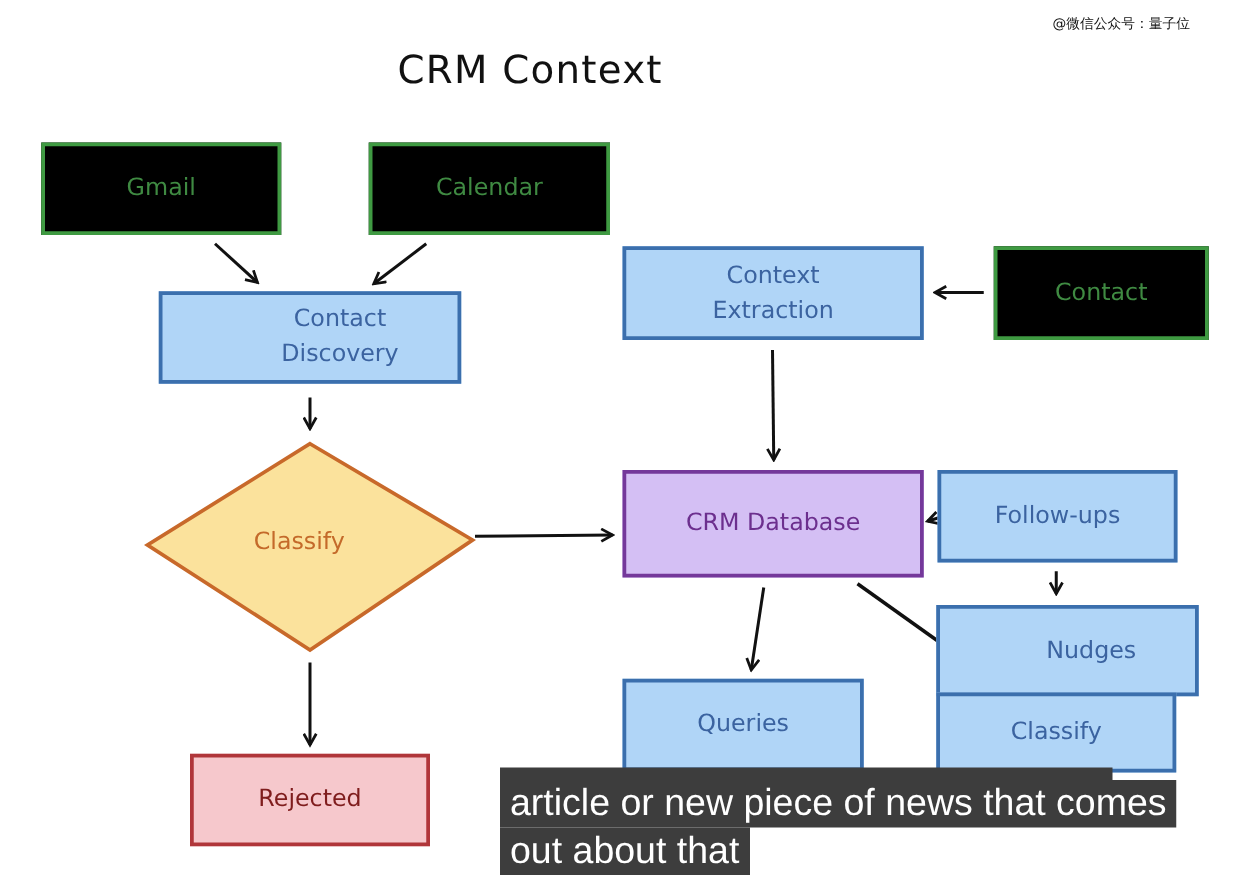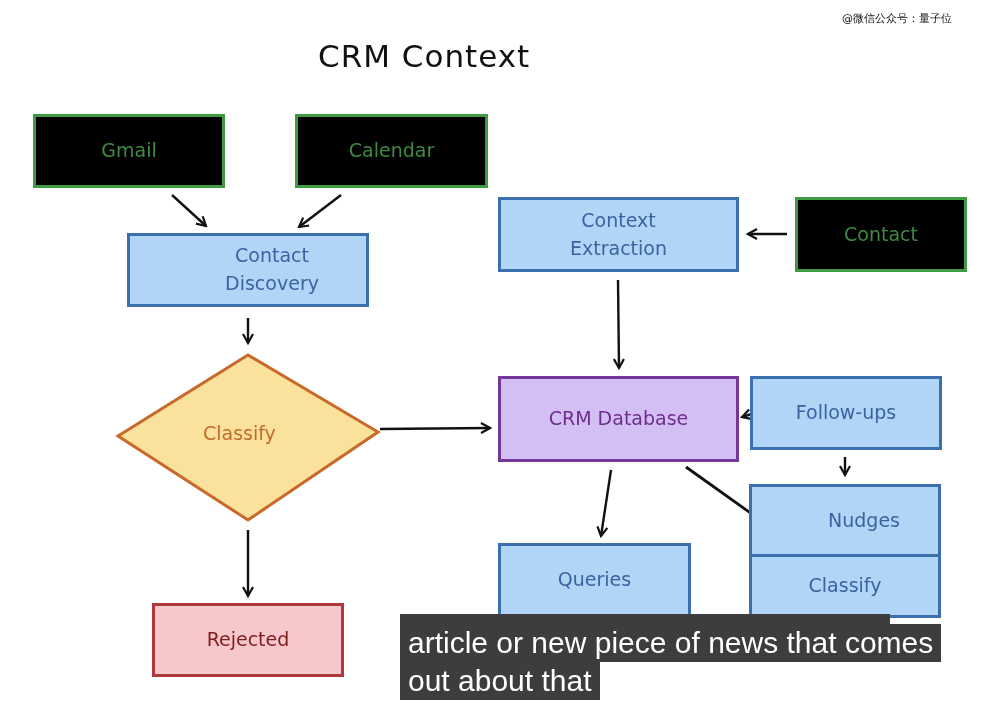--- a/index.html
+++ b/index.html
@@ -85,21 +85,21 @@
 </div>
 
 <div class="node blue" style="left:750px;top:376px;width:192px;height:74px;">
   <span>Follow-ups</span>
 </div>
 
 <div class="node blue" style="left:498px;top:543px;width:193px;height:74px;">
   <span>Queries</span>
 </div>
 
-<div class="node blue" style="left:749px;top:484px;width:192px;height:73px;padding-left:38px;">
+<div class="node blue" style="left:749px;top:484px;width:210px;height:73px;padding-left:38px;">
   <span>Nudges</span>
 </div>
 
 <div class="node blue" style="left:749px;top:554px;width:192px;height:64px;">
   <span>Classify</span>
 </div>
 
 <div class="cap-top"></div>
 <div class="caption">
   <span>article or new piece of news that comes</span><br>

